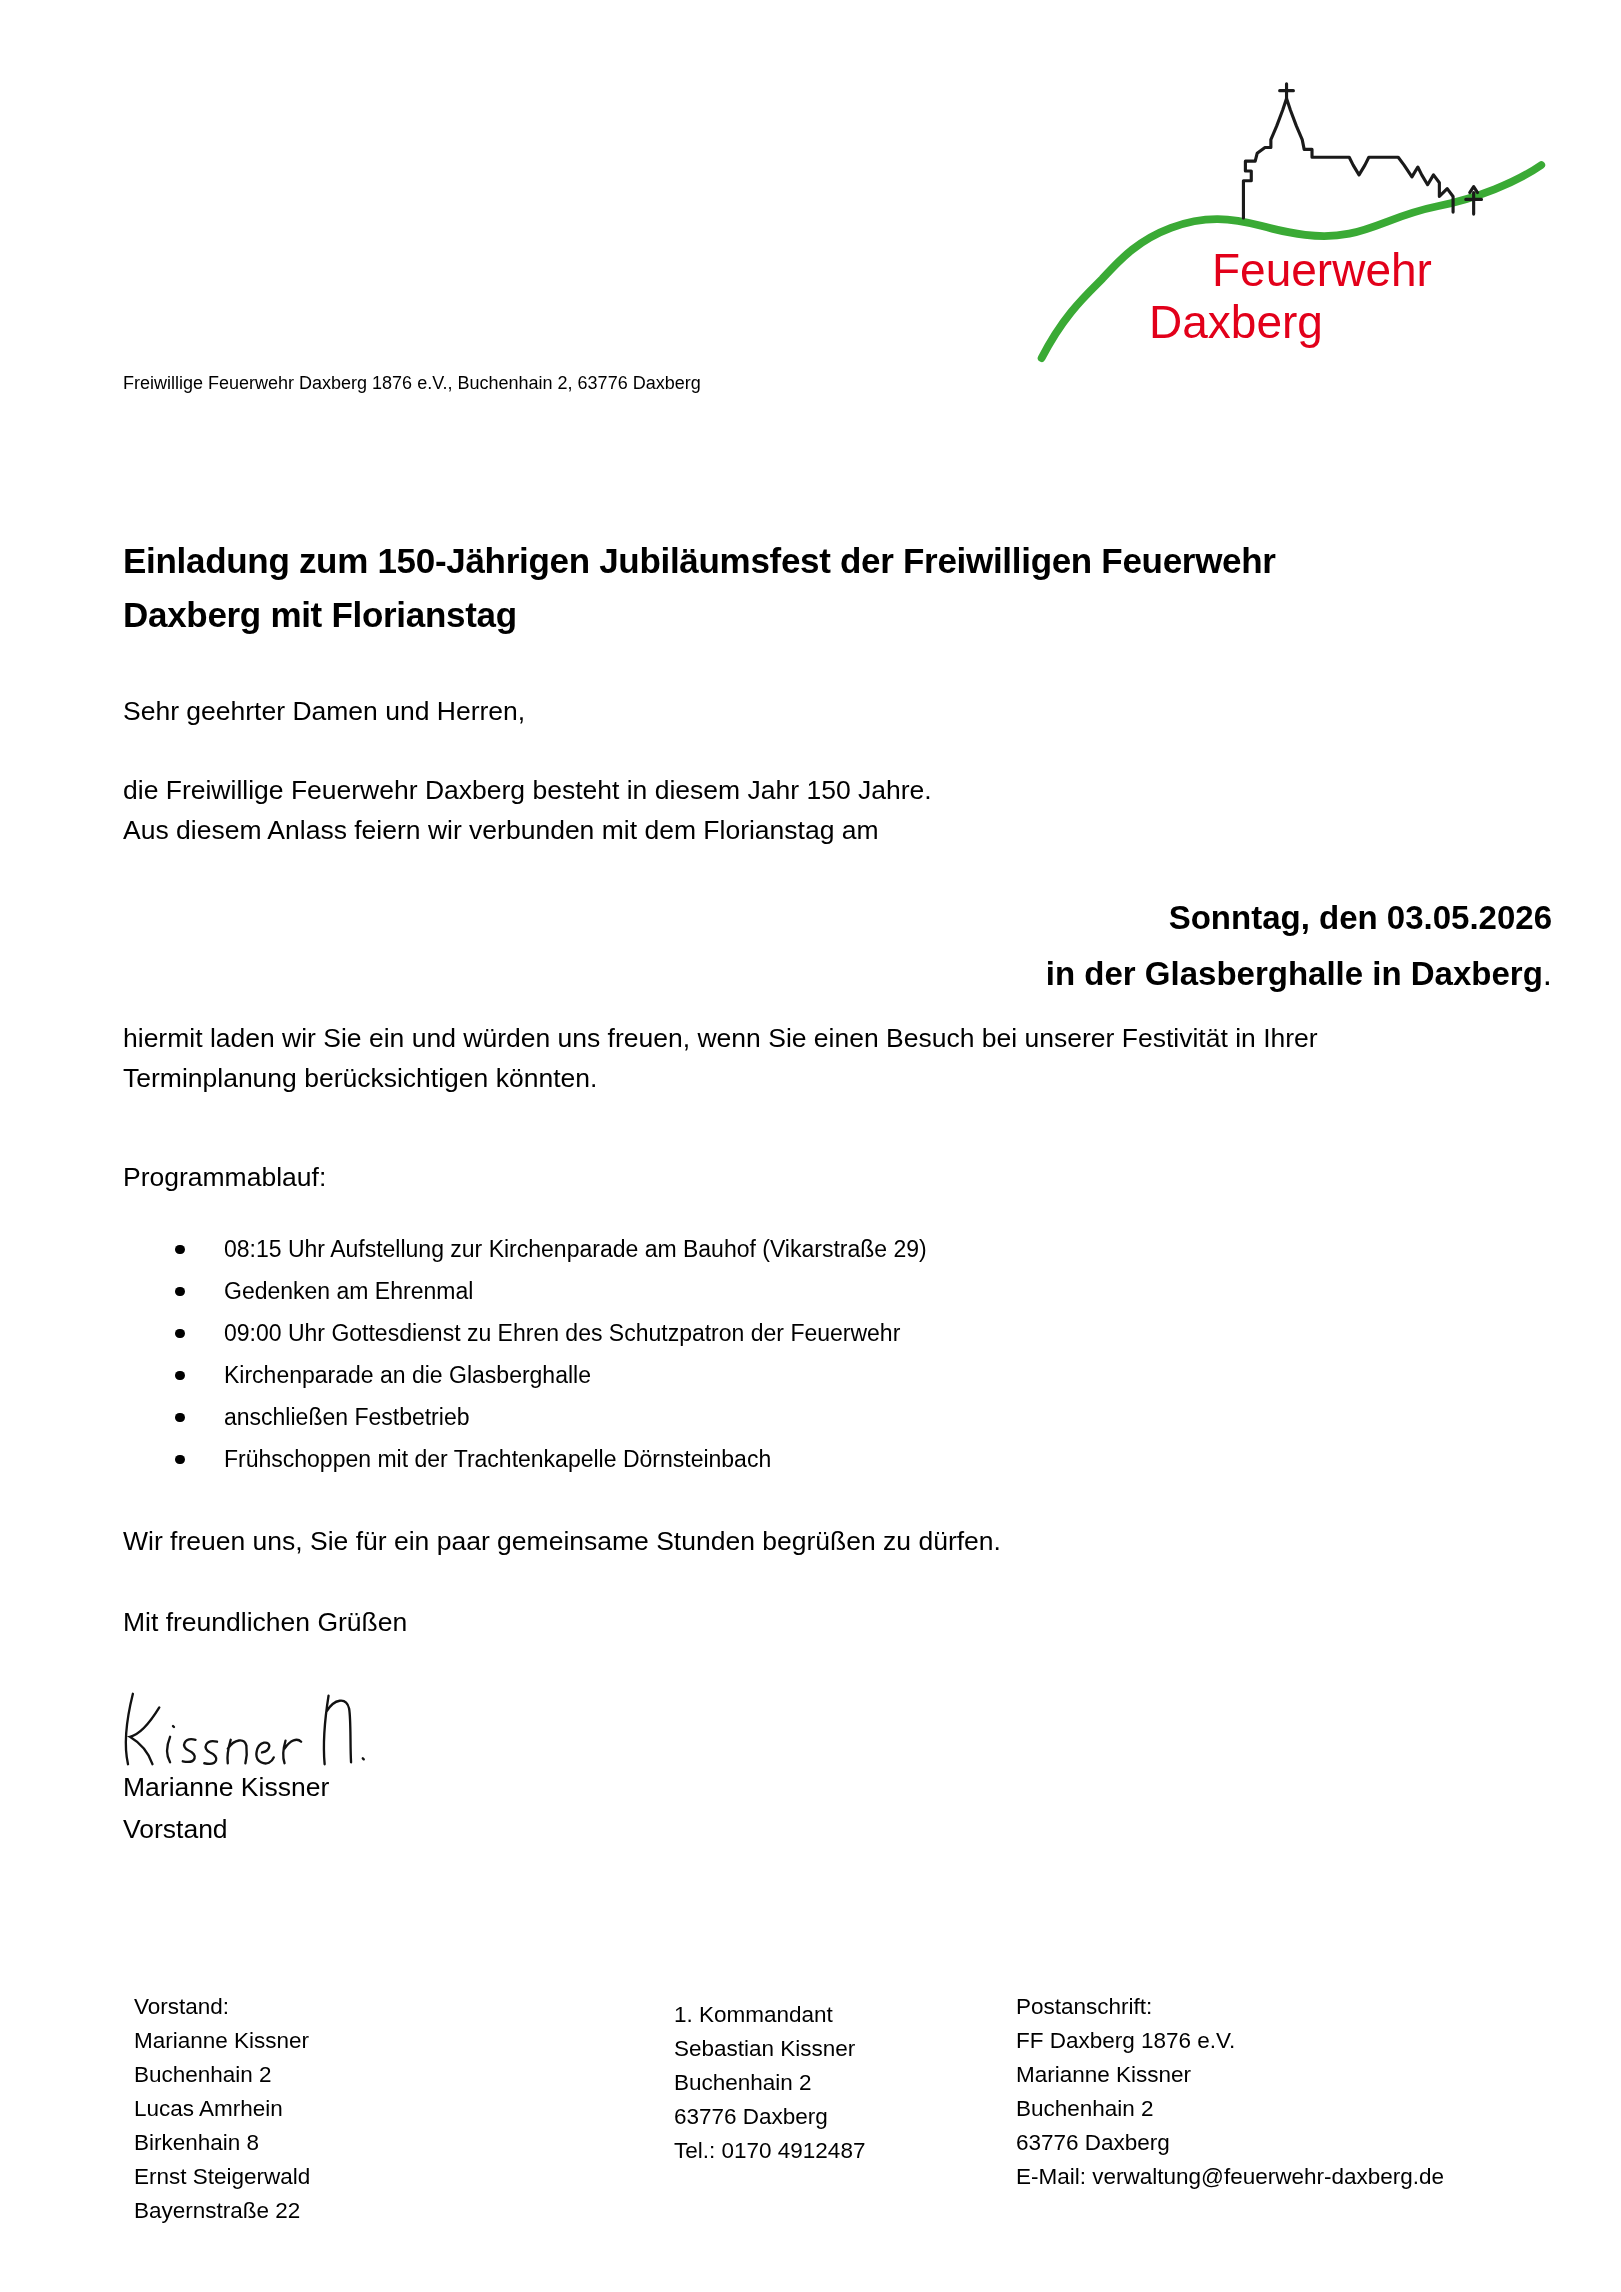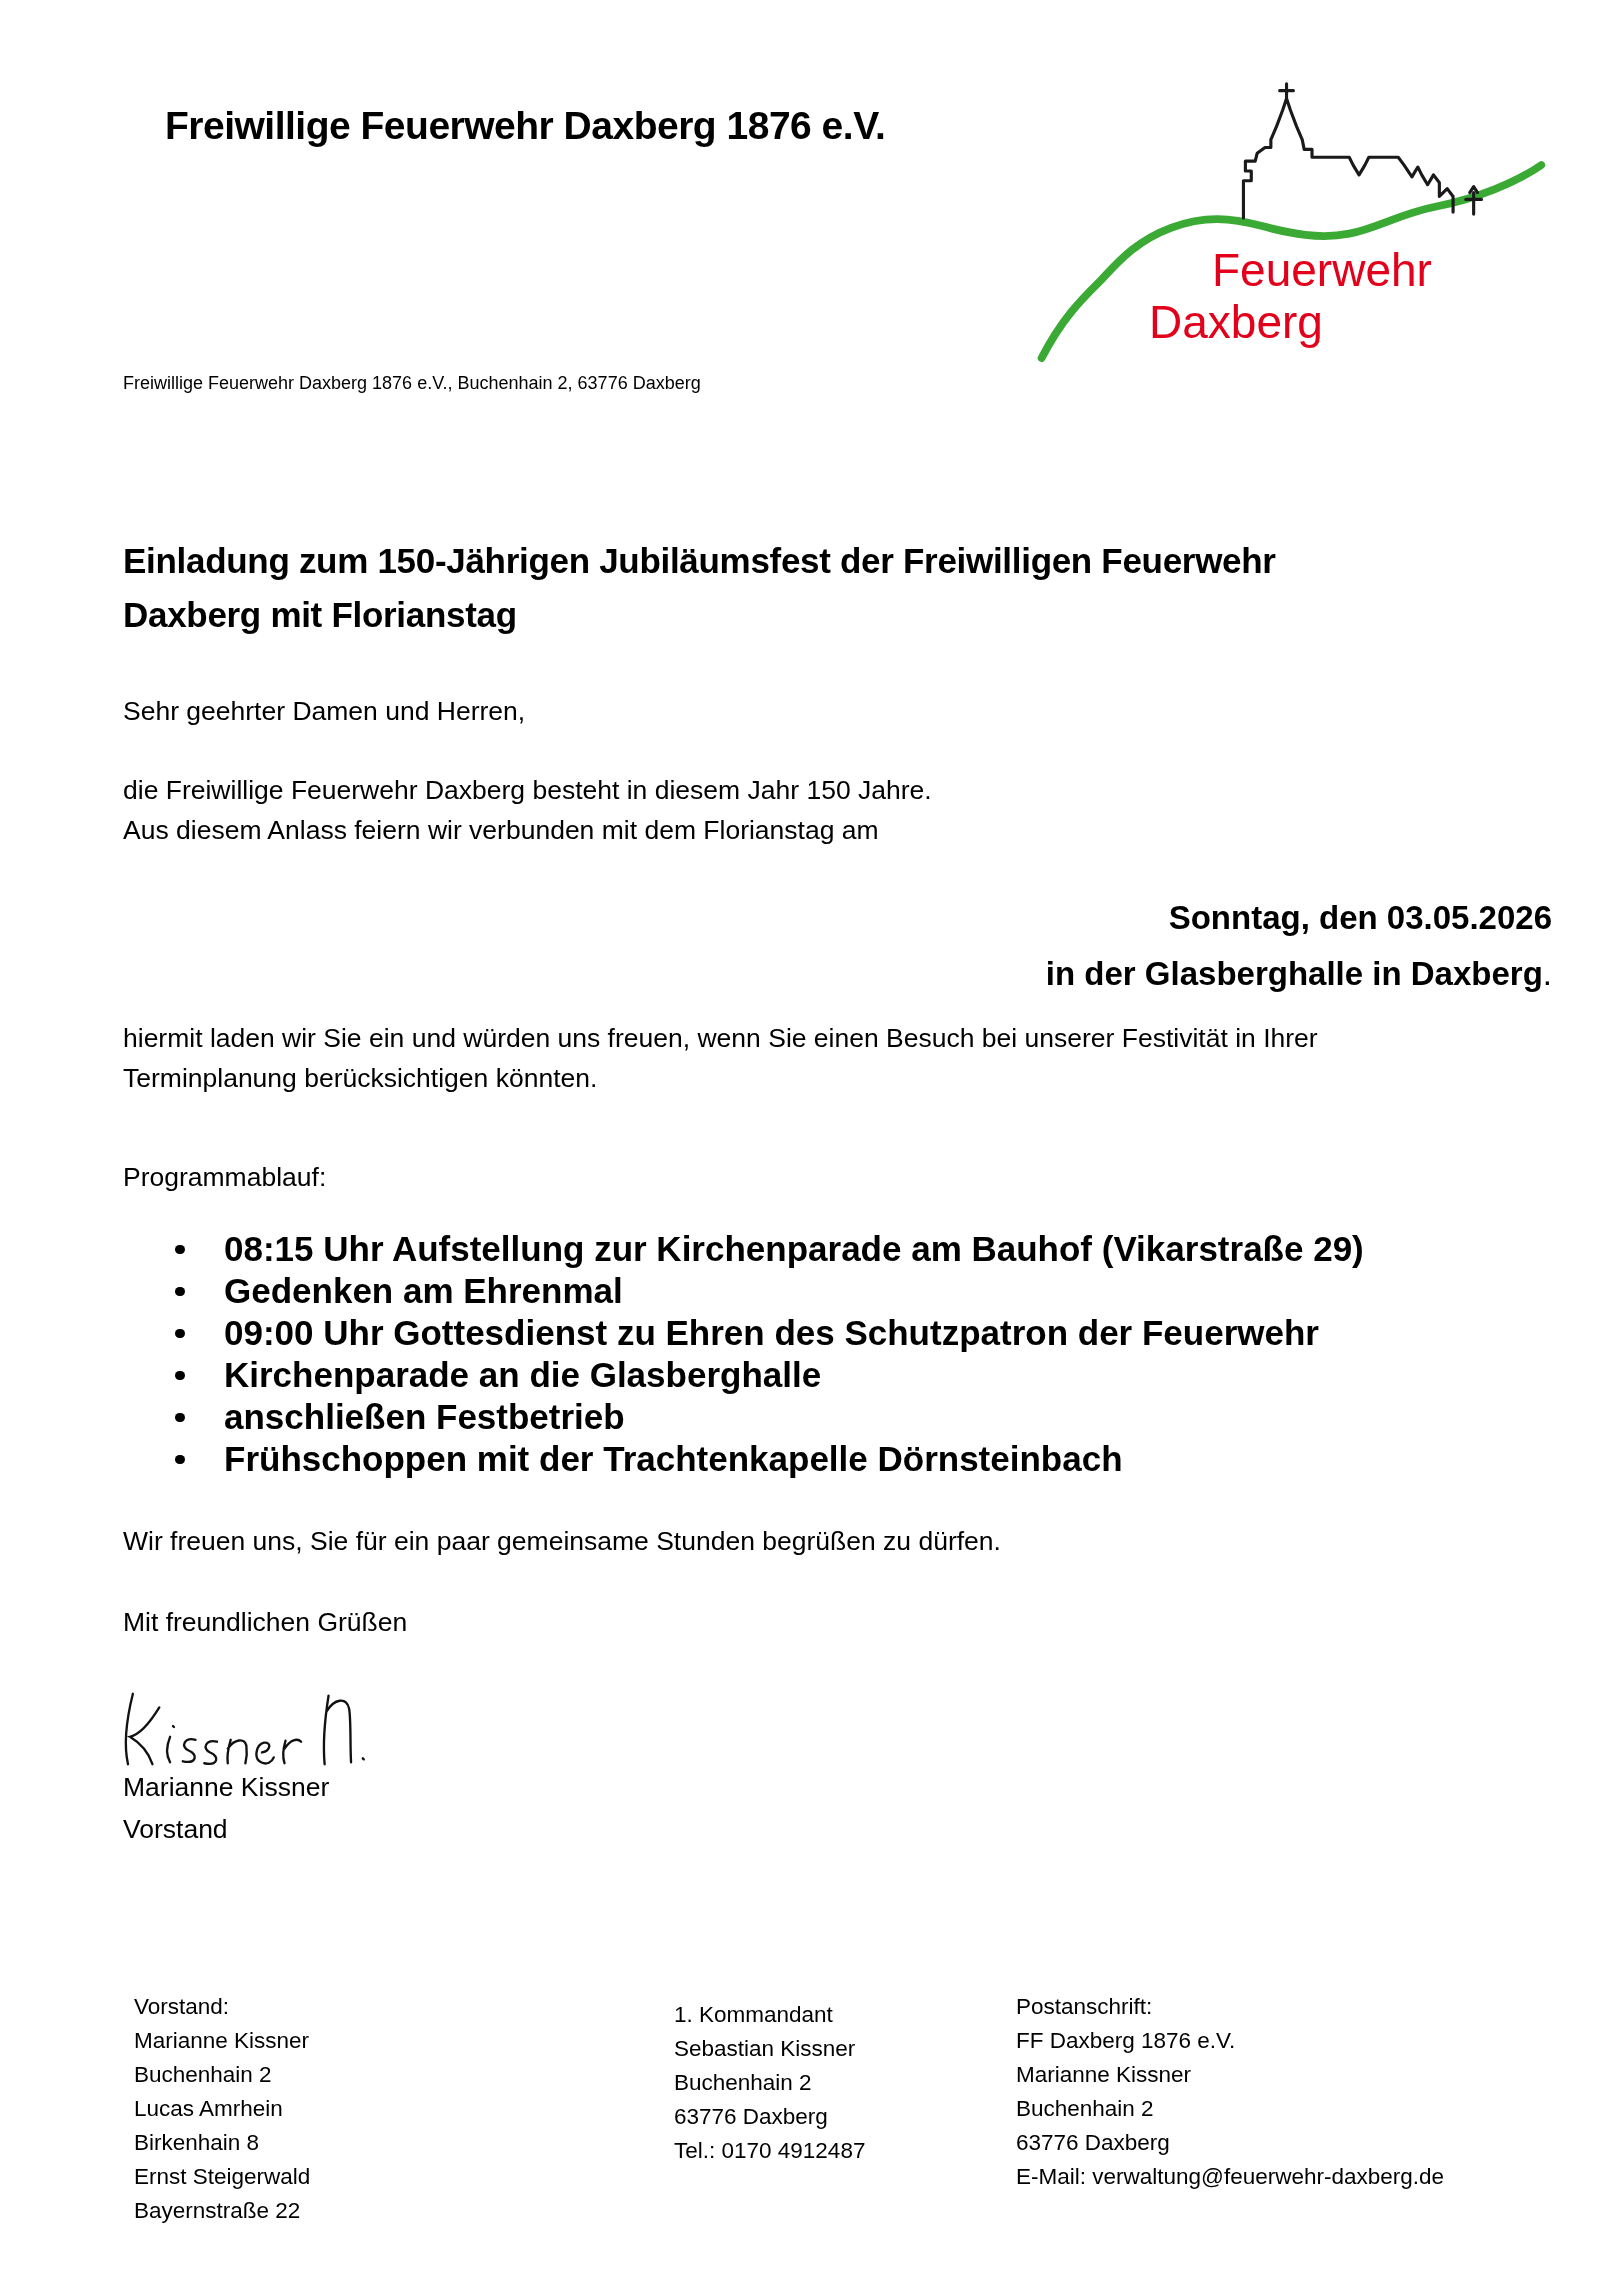--- a/index.html
+++ b/index.html
@@ -40,21 +40,21 @@
     left:123px;top:890px;width:1429px;
     text-align:right;font-size:33px;font-weight:bold;line-height:56px;
   }
   .date-block .plain-period{font-weight:normal;}
   .invite{left:123px;top:1018px;}
   .program-label{left:123px;top:1157px;}
   .program-list{left:123px;top:1228px;width:1372px;}
   .program-item{
     position:relative;
     padding-left:101px;
-    font-size:35px;line-height:42px;font-weight:bold;
+    font-size:23px;line-height:42px;
   }
   .program-item .dot{
     position:absolute;left:52px;top:16.7px;
     width:9.8px;height:9.8px;border-radius:50%;background:#000;
   }
   .closing-1{left:123px;top:1521px;}
   .closing-2{left:123px;top:1602px;}
   .signature-svg{left:113px;top:1684px;}
   .sig-name{left:123px;top:1772px;font-size:26.5px;}
   .sig-role{left:123px;top:1814px;font-size:26.5px;}
@@ -62,21 +62,20 @@
   .footer-col{top:1990px;font-size:22.5px;line-height:34px;}
   .footer-col.c1{left:134px;width:412px;}
   .footer-col.c2{left:674px;width:323px;margin-top:8px;}
   .footer-col.c3{left:1016px;width:510px;}
 </style>
 </head>
 <body>
 
 <div class="page">
 
-  <div class="abs doc-title">Freiwillige Feuerwehr Daxberg 1876 e.V.</div>
 
   <div class="abs logo">
     <svg width="529" height="294" viewBox="0 0 540 300">
 
       <path d="M18,293 C40,250 62,230 80,212 C100,190 118,172 150,160 C185,147 212,150 242,158 C272,166 302,172 332,166 C362,160 382,146 422,138 C462,130 502,114 528,96" fill="none" stroke="var(--logo-green,#3aaa35)" stroke-width="8" stroke-linecap="round"></path>
 
       <g fill="none" stroke="#1a1a1a" stroke-width="3.2" stroke-linejoin="round" stroke-linecap="round">
         <path d="M224,150 L224,112 L232,112 L232,102 L226,102 L226,92 L236,92 L238,84 L246,78 L252,78 L252,70 L258,56 L264,40 L268,28 L272,40 L278,56 L284,70 L286,80 L294,80 L294,88 L332,88 L336,96 L342,106 L348,96 L352,88 L382,88 L388,96 L396,108 L402,98 L406,106 L412,116 L418,106 L424,114 L424,128 L432,120 L438,128 L438,144"></path>
         <path d="M268,28 L268,13 M261,20 L275,20"></path>
         <path d="M459,146 L459,124 M451,131 L467,131 M455,124 L459,118 L463,124"></path>

